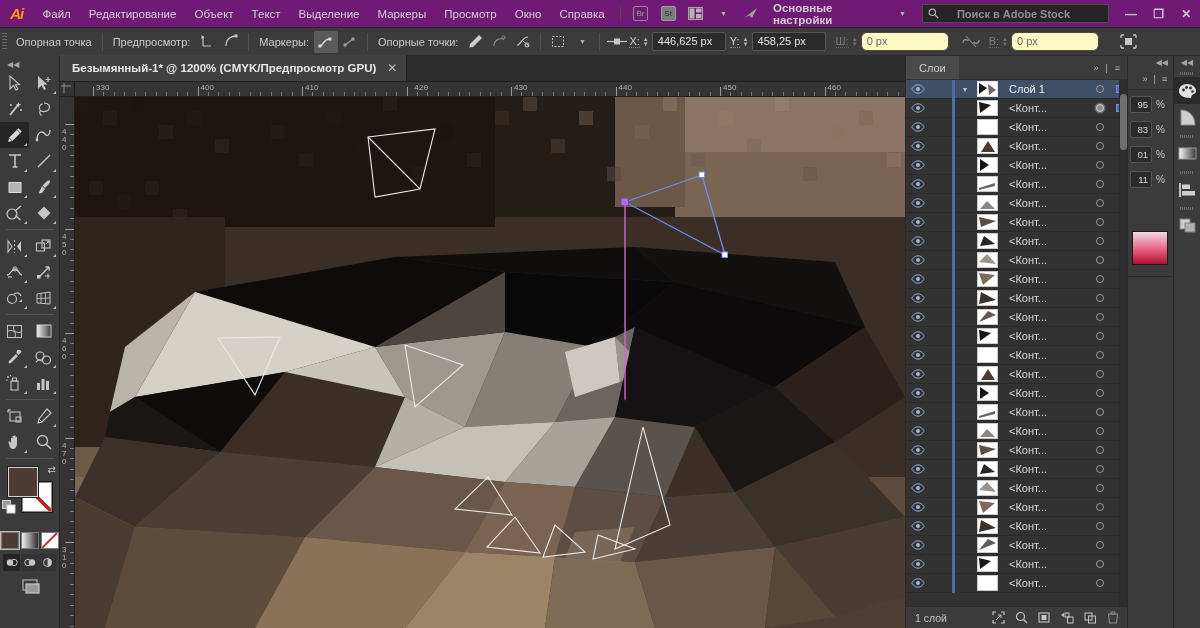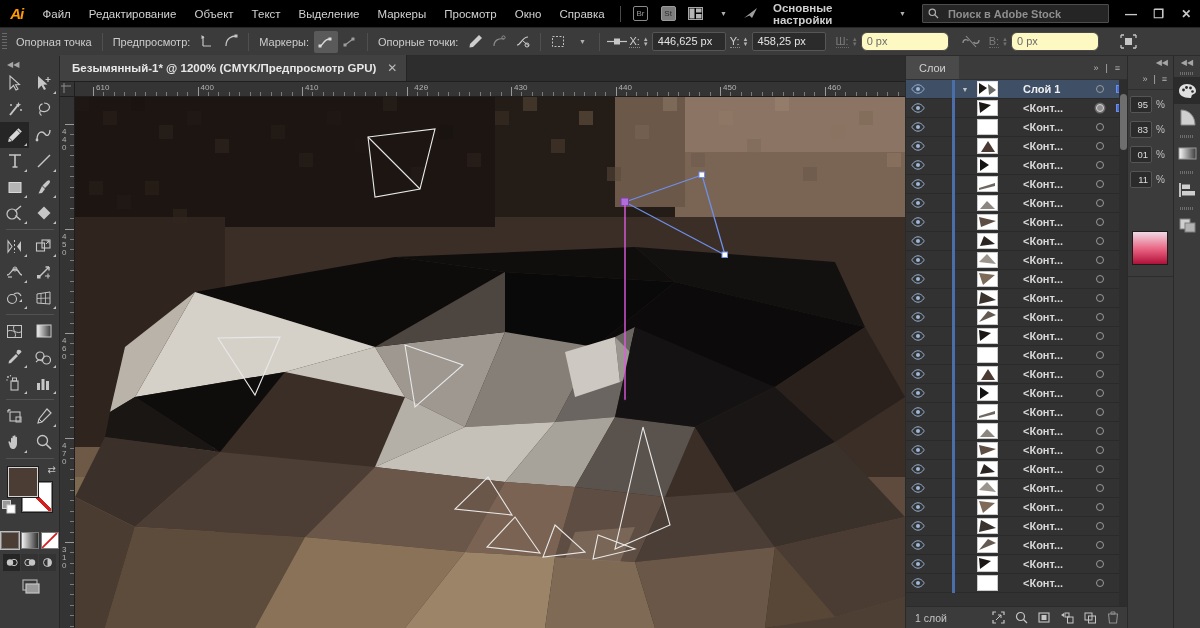--- a/index.html
+++ b/index.html
@@ -8,21 +8,21 @@
     background: #323232;
     font-family: "Liberation Sans", sans-serif;
     overflow: hidden;
     -webkit-font-smoothing: antialiased;
   }
   #app { position: relative; width: 1200px; height: 628px; }
 
   
   .menubar {
     position: absolute; left: 0; top: 0; width: 1200px; height: 28px;
-    background: #000000; display: flex; align-items: center;
+    background: #701a75; display: flex; align-items: center;
     border-bottom: 1px solid #262626;
   }
   .ai-logo {
     width: 34px; height: 28px; display: flex; align-items: center;
     justify-content: center; color: #ff9a00; font-size: 15px;
     font-weight: bold; font-style: italic; letter-spacing: -1px;
   }
   .menu-item {
     padding: 0 9px; height: 28px; line-height: 28px;
     color: #d2d2d2; font-size: 11.5px; white-space: nowrap; cursor: default;
@@ -39,21 +39,21 @@
   }
   .mb-right { margin-left: auto; display: flex; align-items: center; height: 28px; font-weight: bold; }
   .workspace-sel {
     color: #cfcfcf; font-size: 11.5px; padding: 0 8px; display: flex;
     align-items: center; gap: 6px; height: 28px;
   }
   .chev { font-size: 7px; color: #b0b0b0; }
   .stock-search {
     width: 190px; height: 19px; background: #252525; border: 1px solid #4d4d4d;
     border-radius: 1px; display: flex; align-items: center; padding: 0 5px;
-    gap: 9px; margin: 0 8px;
+    gap: 18px; margin: 0 8px;
   }
   .stock-search .ph { color: #8f8f8f; font-size: 11px; }
   .wbtn {
     width: 28px; height: 28px; display: flex; align-items: center;
     justify-content: center; color: #c8c8c8; font-size: 12px;
   }
 
   
   .optbar {
     position: absolute; left: 0; top: 28px; width: 1200px; height: 28px;
@@ -225,22 +225,22 @@
   .l-arrow {
     width: 20px; height: 19px; display: flex; align-items: center;
     justify-content: center; color: #c3c3c3; font-size: 7px;
   }
   .l-thumb {
     width: 21px; height: 16px; border: 1px solid #c9c9c9; margin-left: 2px;
     background: #fff; overflow: hidden; flex: none;
   }
   .l-thumb.grp { border-color: #e0e0e0; }
   .l-name {
-    flex: 1; color: #d8d8d8; font-size: 11px; padding-left: 25px;
-    white-space: nowrap; overflow: hidden; font-weight: bold;
+    flex: 1; color: #d8d8d8; font-size: 11px; padding-left: 11px;
+    white-space: nowrap; overflow: hidden;
   }
   .l-name.bold { color: #f0f0f0; }
   .l-target {
     width: 24px; height: 19px; display: flex; align-items: center;
     justify-content: center;
   }
   .t-circ {
     width: 8px; height: 8px; border-radius: 50%; border: 1.5px solid #9a9a9a;
   }
   .t-circ.on {
@@ -920,21 +920,21 @@
 
         <g>
           <line x1="550" y1="108" x2="550" y2="303" stroke="#e05ae0" stroke-width="1.4"></line>
           <path d="M547,299 L550,305 L553,299" fill="none" stroke="#1a1a1a" stroke-width="1"></path>
         </g>
       </svg>
     </div>
 
     <div class="ruler-h" id="ruler-h">
         <div class="rtick maj" style="left: 33px;"></div>
-        <div class="rlab" style="left: 36px;">610</div>
+        <div class="rlab" style="left: 36px;">330</div>
         <div class="rtick min" style="left: 43.45px;"></div>
         <div class="rtick min" style="left: 53.9px;"></div>
         <div class="rtick min" style="left: 64.35px;"></div>
         <div class="rtick min" style="left: 74.8px;"></div>
         <div class="rtick min" style="left: 85.25px;"></div>
         <div class="rtick min" style="left: 95.7px;"></div>
         <div class="rtick min" style="left: 106.15px;"></div>
         <div class="rtick min" style="left: 116.6px;"></div>
         <div class="rtick min" style="left: 127.05px;"></div>
         <div class="rtick maj" style="left: 137.5px;"></div>

